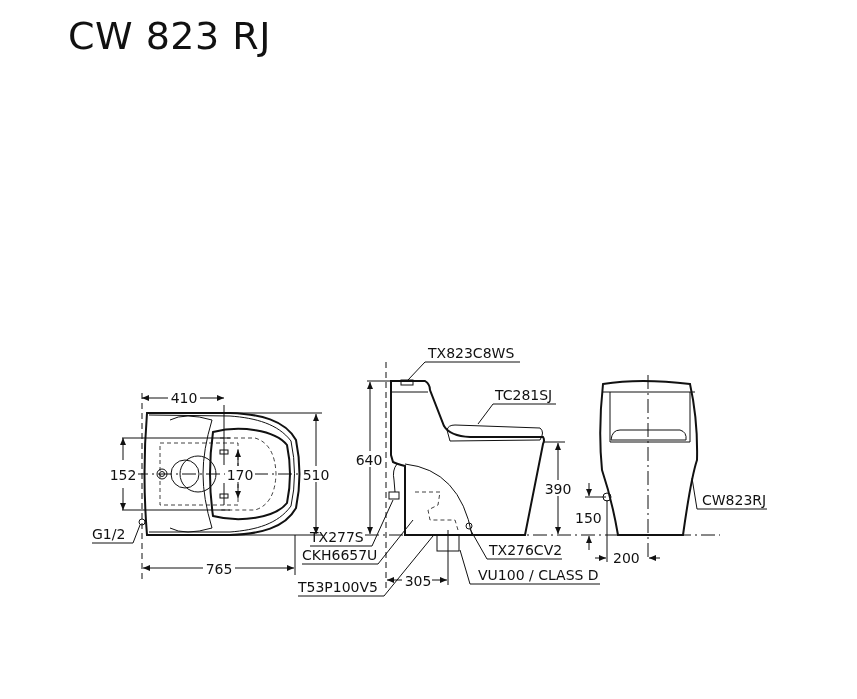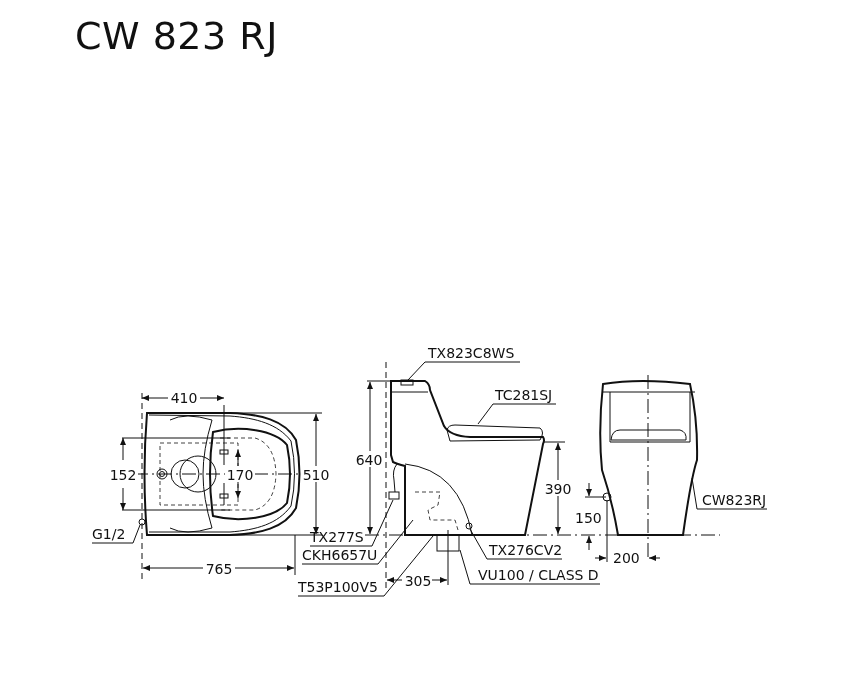--- a/index.html
+++ b/index.html
@@ -1,17 +1,17 @@
 <!DOCTYPE html>
 <html><head>
 <meta charset="utf-8">
 <style>
   html, body { margin:0; padding:0; background:#ffffff; }
   body { width:857px; height:699px; position:relative; overflow:hidden; font-family:"DejaVu Sans", sans-serif; }
-  .title { position:absolute; left:68px; top:14px; font-size:38px; color:#111; letter-spacing:0.5px; font-family:"DejaVu Sans", sans-serif;margin-left:7px; }
+  .title { position:absolute; left:68px; top:14px; font-size:38px; color:#111; letter-spacing:0.5px; font-family:"DejaVu Sans", sans-serif; }
   svg { position:absolute; left:0; top:0; }
   .lbl { font-family:"DejaVu Sans", sans-serif; font-size:14px; fill:#111; }
   .ln { stroke:#111; stroke-width:1; fill:none; }
   .thick { stroke:#111; stroke-width:2; fill:none; }
   .dash { stroke:#111; stroke-width:1; fill:none; stroke-dasharray:6 4; }
   .cdash { stroke:#111; stroke-width:1; fill:none; stroke-dasharray:14 4 2 4; }
   .fdash { stroke:#111; stroke-width:0.8; fill:none; stroke-dasharray:4 3; }
 </style>
 </head>
 <body>

